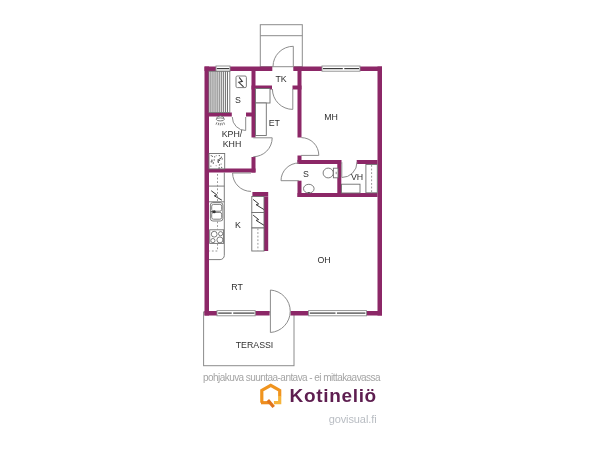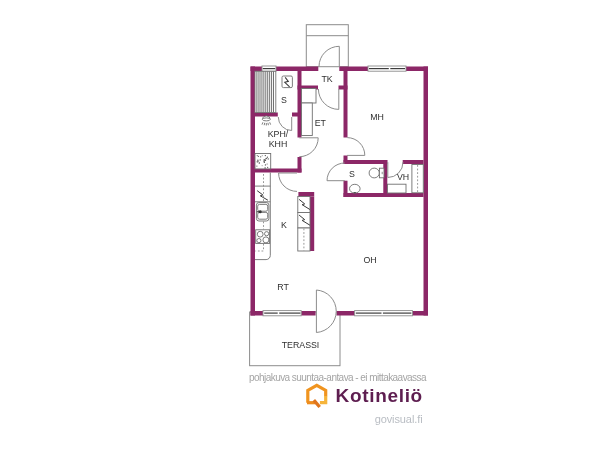--- a/index.html
+++ b/index.html
@@ -1,16 +1,16 @@
 <!DOCTYPE html>
 <html><head>
 <meta charset="utf-8">
 <style>
 html,body{margin:0;padding:0;background:#ffffff;}
-#page{width:488px;height:450px;position:relative;background:#fff;overflow:hidden;padding-left:46px;}
+#page{width:488px;height:450px;position:relative;background:#fff;overflow:hidden;}
 text{font-family:"Liberation Sans",sans-serif;}
 </style>
 </head>
 <body>
 <div id="page">
 <svg width="600" height="450" viewBox="0 0 600 450" xmlns="http://www.w3.org/2000/svg">
 <rect x="0" y="0" width="600" height="450" fill="#ffffff"></rect>
 
 <g>
 <rect x="260.3" y="24.7" width="42" height="42" fill="#ffffff" stroke="#8c8c8c" stroke-width="1"></rect>

